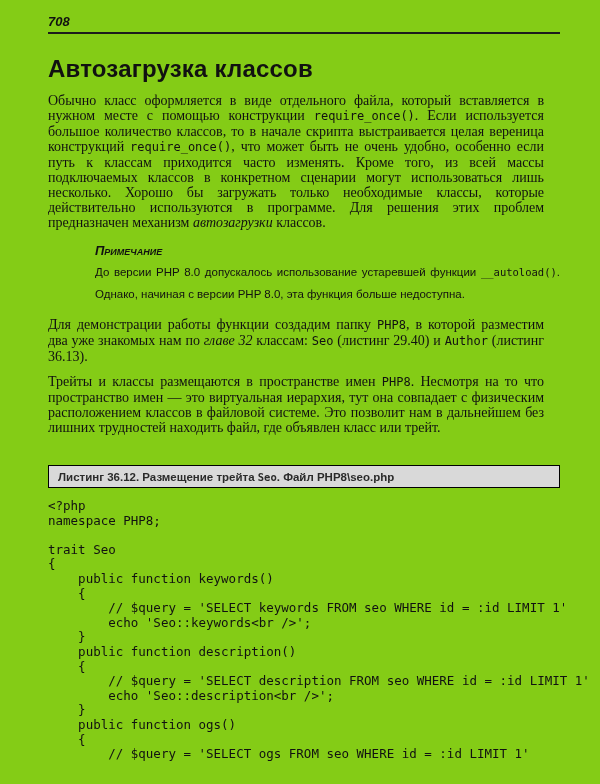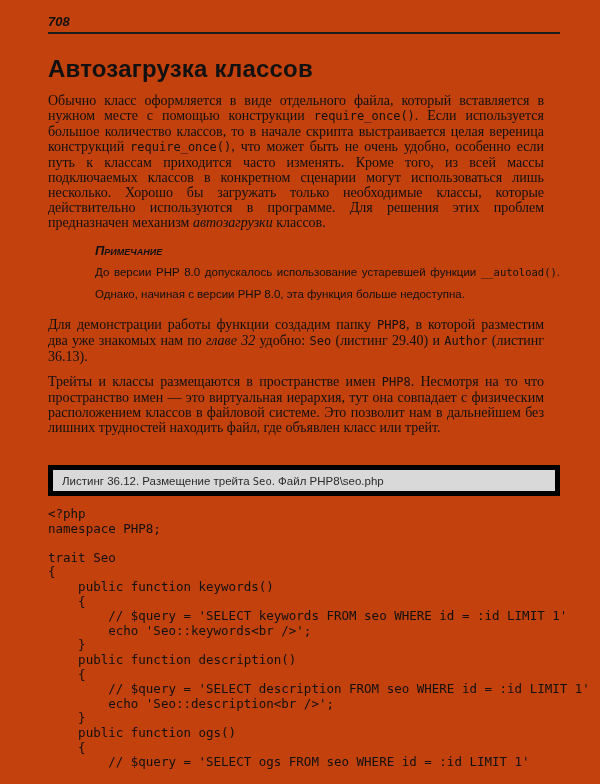--- a/index.html
+++ b/index.html
@@ -1,18 +1,18 @@
 <!DOCTYPE html>
 <html><head>
 <meta charset="utf-8">
 <style>
   html, body { margin: 0; padding: 0; background: #ffffff; }
   .page {
     width: 600px; height: 784px;
-    background: #c2410c;
+    background: #84cc16;
     color: #111;
     box-sizing: border-box;
     padding: 14px 40px 0 48px;
     overflow: hidden;
     font-family: "Liberation Serif", serif;
   }
   
   .running-head {
     display: flex; justify-content: space-between; align-items: flex-end;
     border-bottom: 2px solid #1c1c1c;
@@ -66,24 +66,24 @@
     font-size: 11.5px;
     line-height: 22px;
     text-align: justify;
   }
   .note-body .run-mono { font-size: 10.5px; }
 
   
   .listing-caption {
     margin-top: 30px;
     background: #d9d9d9;
-    border: 5px solid #000000;
+    border: 1px solid #000000;
     padding: 5px 9px 4px 9px;
     font-family: "Liberation Sans", sans-serif;
-    font-weight: normal;
+    font-weight: bold;
     font-size: 11.5px;
     color: #2b2b2b;
   }
   .listing-caption .run-capmono {
     font-family: "DejaVu Sans Mono", monospace;
     font-size: 10.5px;
   }
 
   pre.code-block {
     margin: 11px 0 0 0;
@@ -107,21 +107,21 @@
 
   <p class="body-para"><span>Обычно класс оформляется в виде отдельного файла, который вставляется в нужном месте с помощью конструкции </span><span class="run-mono">require_once()</span><span>. Если используется большое количество классов, то в начале скрипта выстраивается целая вереница конструкций </span><span class="run-mono">require_once()</span><span>, что может быть не очень удобно, особенно если путь к классам приходится часто изменять. Кроме того, из всей массы подключаемых классов в конкретном сценарии могут использоваться лишь несколько. Хорошо бы загружать только необходимые классы, которые действительно используются в программе. Для решения этих проблем предназначен механизм </span><span class="run-italic">автозагрузки</span><span> классов.</span></p>
 
 
 
   <div class="note">
     <div class="note-title">Примечание</div>
     <div class="note-body"><span>До версии PHP 8.0 допускалось использование устаревшей функции </span><span class="run-mono">__autoload()</span><span>. Однако, начиная с версии PHP 8.0, эта функция больше недоступна.</span></div>
   </div>
 
-  <p class="body-para"><span>Для демонстрации работы функции создадим папку </span><span class="run-mono">PHP8</span><span>, в которой разместим два уже знакомых нам по </span><span class="run-italic">главе 32</span><span> удобно: </span><span class="run-mono">Seo</span><span> (листинг 29.40) и </span><span class="run-mono">Author</span><span> (листинг 36.13).</span></p>
+  <p class="body-para"><span>Для демонстрации работы функции создадим папку </span><span class="run-mono">PHP8</span><span>, в которой разместим два уже знакомых нам по </span><span class="run-italic">главе 32</span><span> классам: </span><span class="run-mono">Seo</span><span> (листинг 29.40) и </span><span class="run-mono">Author</span><span> (листинг 36.13).</span></p>
 
   <p class="body-para"><span>Трейты и классы размещаются в пространстве имен </span><span class="run-mono">PHP8</span><span>. Несмотря на то что пространство имен — это виртуальная иерархия, тут она совпадает с физическим расположением классов в файловой системе. Это позволит нам в дальнейшем без лишних трудностей находить файл, где объявлен класс или трейт.</span></p>
 
   <div class="listing-caption"><span>Листинг 36.12. Размещение трейта </span><span class="run-capmono">Seo</span><span>. Файл PHP8\seo.php</span></div>
 
   <pre class="code-block">&lt;?php
 namespace PHP8;
 
 trait Seo
 {

